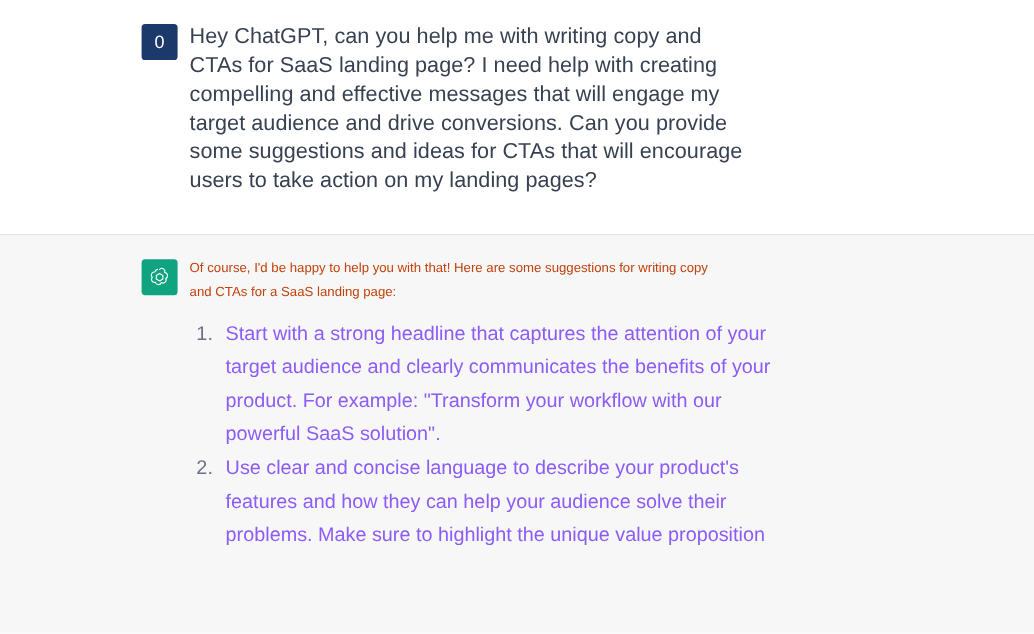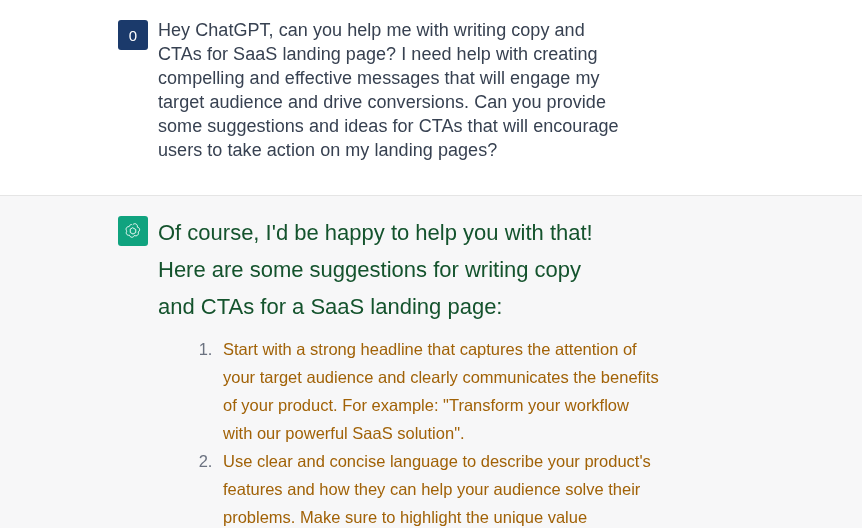--- a/index.html
+++ b/index.html
@@ -72,39 +72,38 @@
     box-sizing: border-box;
   }
   .msg-text {
     font-size: 18px;
     line-height: 24px;
     color: #374151;
     margin: 0;
     letter-spacing: 0.05px;
   }
   .assistant-intro {
-    font-size: 22px;
-    line-height: 37px;
-    color: #14532d;
+    font-size: 11px;
+    line-height: 20px;
+    color: #c2410c;
     margin: 0 0 10px 0;
     max-width: 440px;
   }
   ol.suggestions {
     margin: 0;
     padding-left: 24px;
     list-style-position: outside;
   }
   ol.suggestions li {
     font-size: 16.5px;
     line-height: 28px;
-    color: #a16207;
+    color: #8b5cf6;
     margin-bottom: 0;
     padding-left: 6px;
     max-width: 460px;
-    margin-left: 35px;
   }
   ol.suggestions li::marker {
     color: #6b7280;
   }
   .user-text-block {
     max-width: 470px;
   }
 </style>
 </head>
 <body>

